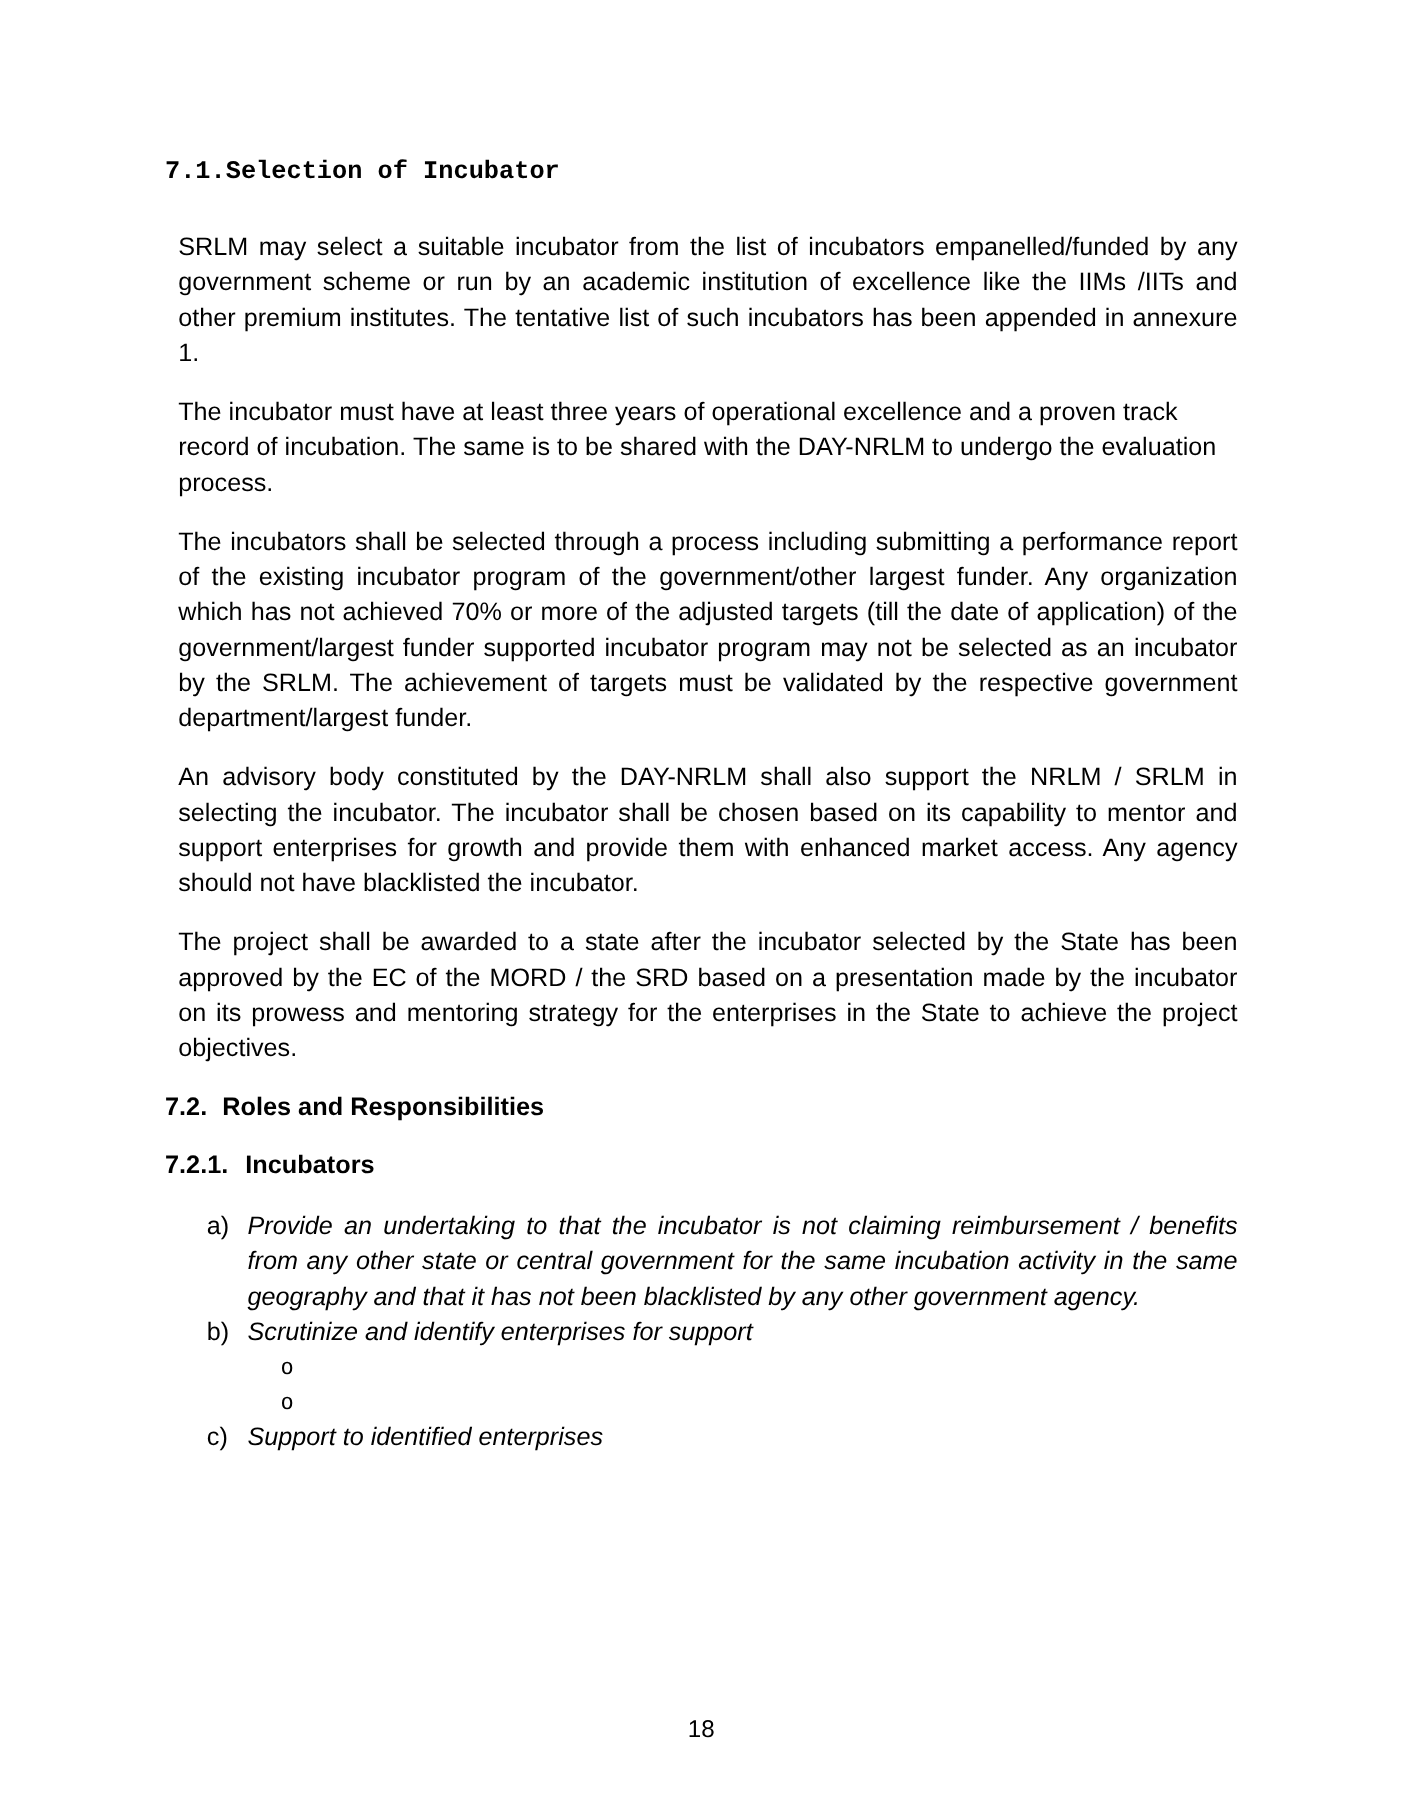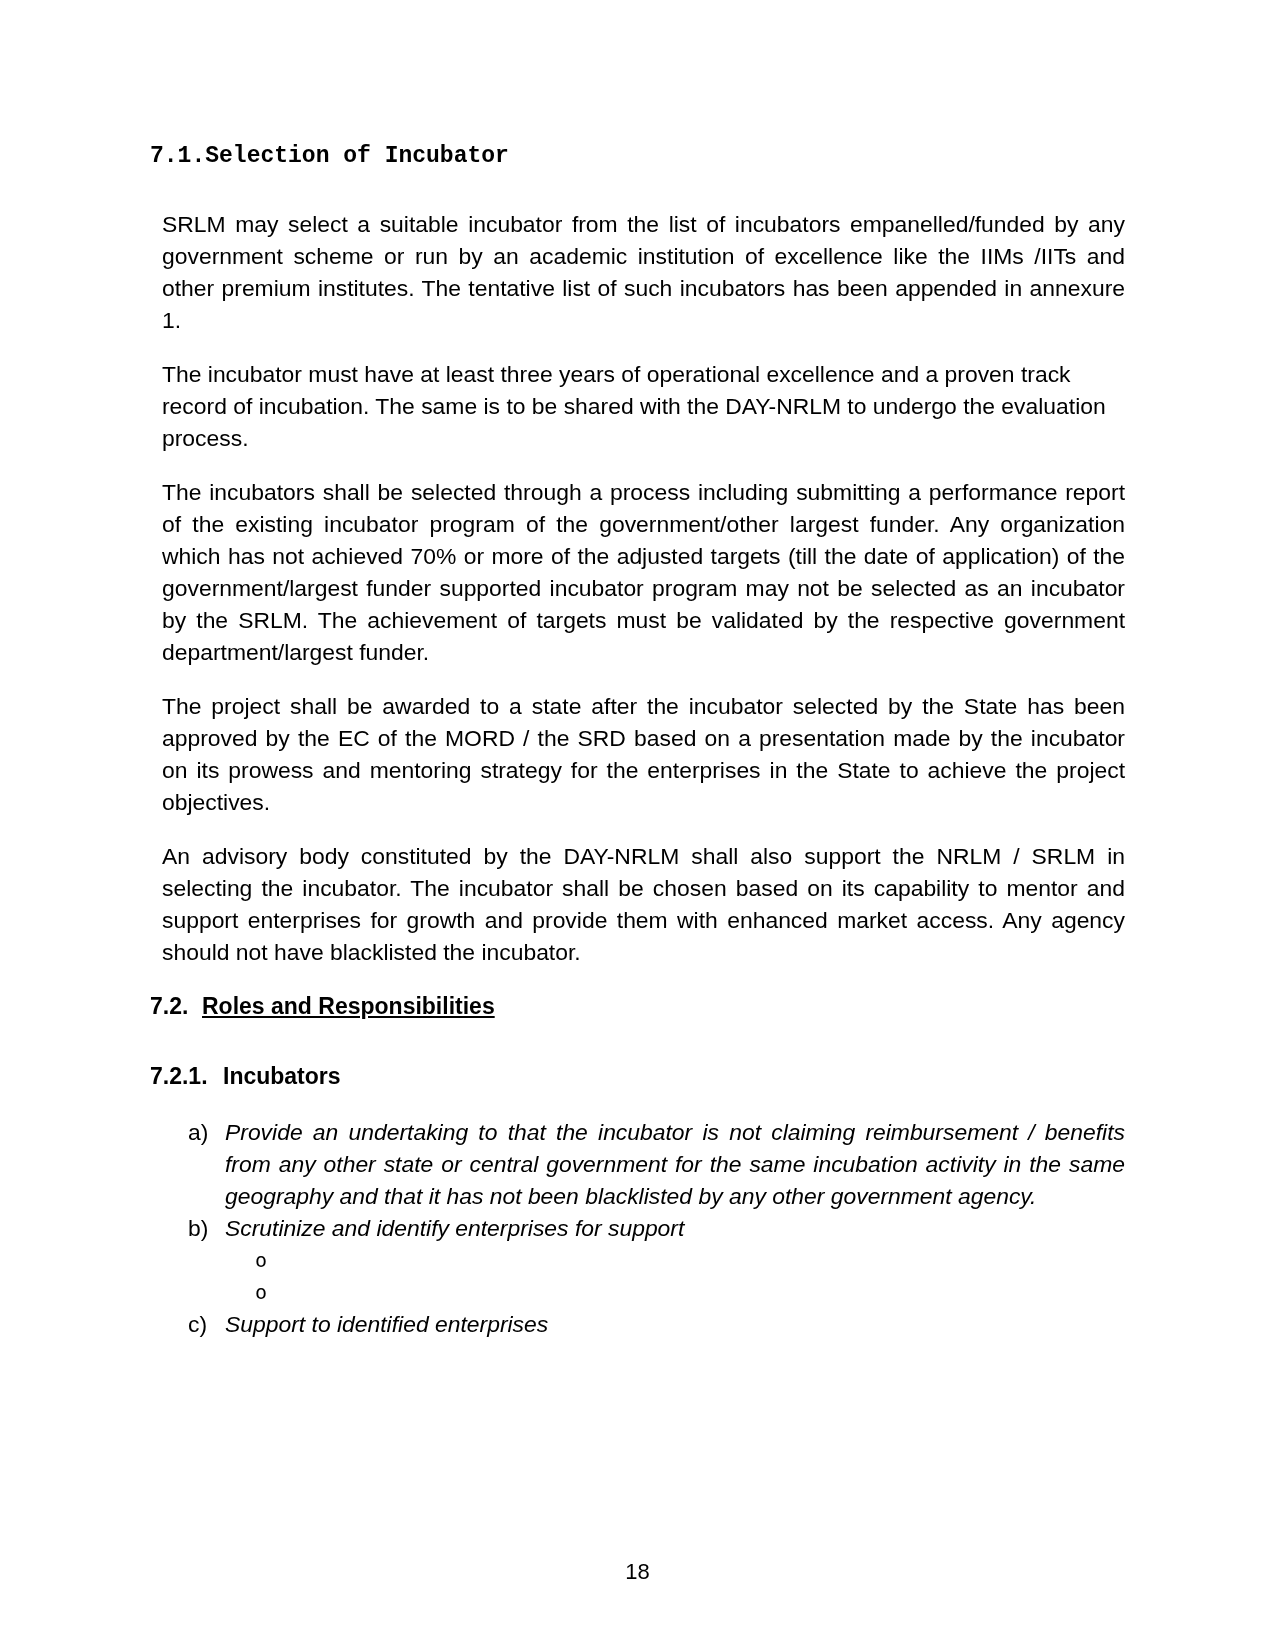--- a/index.html
+++ b/index.html
@@ -24,21 +24,21 @@
     font-size: 22.9px;
     line-height: 32px;
   }
   h1, h2, h3 {
     font-size: 23px;
     line-height: 32px;
     font-weight: bold;
     margin: 0;
   }
   h1 { margin-bottom: 36px; font-family: Liberation Mono, monospace; }
-  h2 { margin-bottom: 38px; text-decoration: underline; }
+  h2 { margin-bottom: 20px; }
   h3 { margin-bottom: 24px; }
   .hnum { display: inline-block; }
   .n2 { min-width: 52px; }
   .n3 { min-width: 73px; }
   p {
     margin: 0 0 22px 12px;
   }
   .just { text-align: justify; }
   .gap { margin-top: 16px; }
   .intro { margin-bottom: 20px; }
@@ -81,23 +81,23 @@
   <div class="content">
 
     <h1><span class="hnum n2">7.1.</span><span>Selection of Incubator</span></h1>
 
     <p class="just">SRLM may select a suitable incubator from the list of incubators empanelled/funded by any government scheme or run by an academic institution of excellence like the IIMs /IITs and other premium institutes. The tentative list of such incubators has been appended in annexure 1.</p>
 
     <p>The incubator must have at least three years of operational excellence and a proven track record of incubation. The same is to be shared with the DAY-NRLM to undergo the evaluation process.</p>
 
     <p class="just gap">The incubators shall be selected through a process including submitting a performance report of the existing incubator program of the government/other largest funder. Any organization which has not achieved 70% or more of the adjusted targets (till the date of application) of the government/largest funder supported incubator program may not be selected as an incubator by the SRLM. The achievement of targets must be validated by the respective government department/largest funder.</p>
 
+    <p class="just">An advisory body constituted by the DAY-NRLM shall also support the NRLM / SRLM in selecting the incubator. The incubator shall be chosen based on its capability to mentor and support enterprises for growth and provide them with enhanced market access. Any agency should not have blacklisted the incubator.</p>
+
     <p class="just">The project shall be awarded to a state after the incubator selected by the State has been approved by the EC of the MORD / the SRD based on a presentation made by the incubator on its prowess and mentoring strategy for the enterprises in the State to achieve the project objectives.</p>
-
-    <p class="just">An advisory body constituted by the DAY-NRLM shall also support the NRLM / SRLM in selecting the incubator. The incubator shall be chosen based on its capability to mentor and support enterprises for growth and provide them with enhanced market access. Any agency should not have blacklisted the incubator.</p>
 
     <h2><span class="hnum n2">7.2.</span><span>Roles and Responsibilities</span></h2>
 
     <h3><span class="hnum n3">7.2.1.</span><span>Incubators</span></h3>
 
 
     <div class="li">
       <span class="marker">a)</span>
       <span class="li-text just">Provide an undertaking to that the incubator is not claiming reimbursement / benefits from any other state or central government for the same incubation activity in the same geography and that it has not been blacklisted by any other government agency.</span>
     </div>

